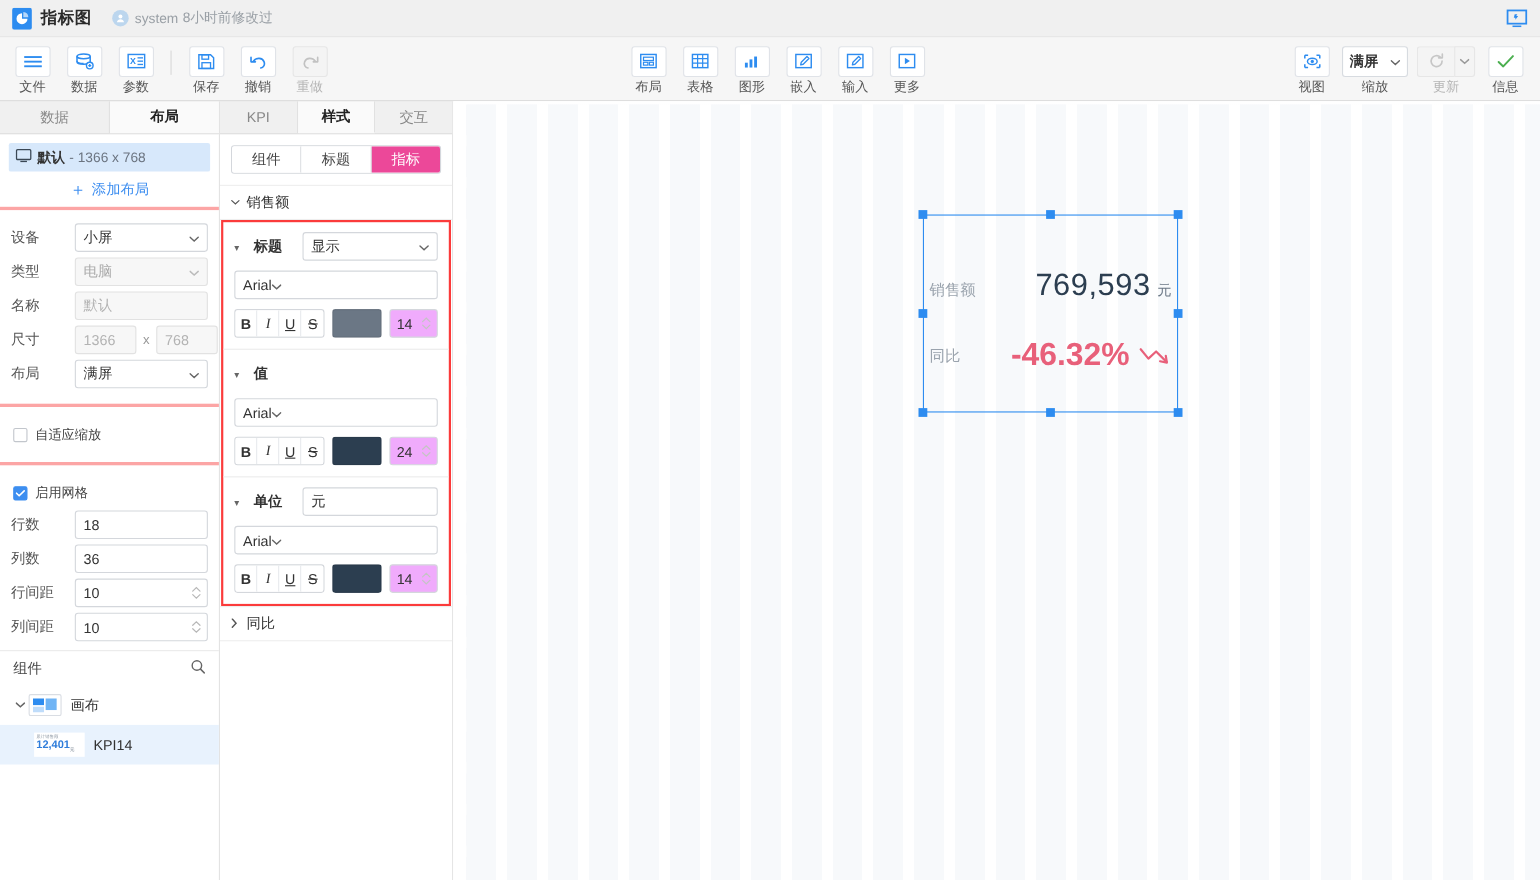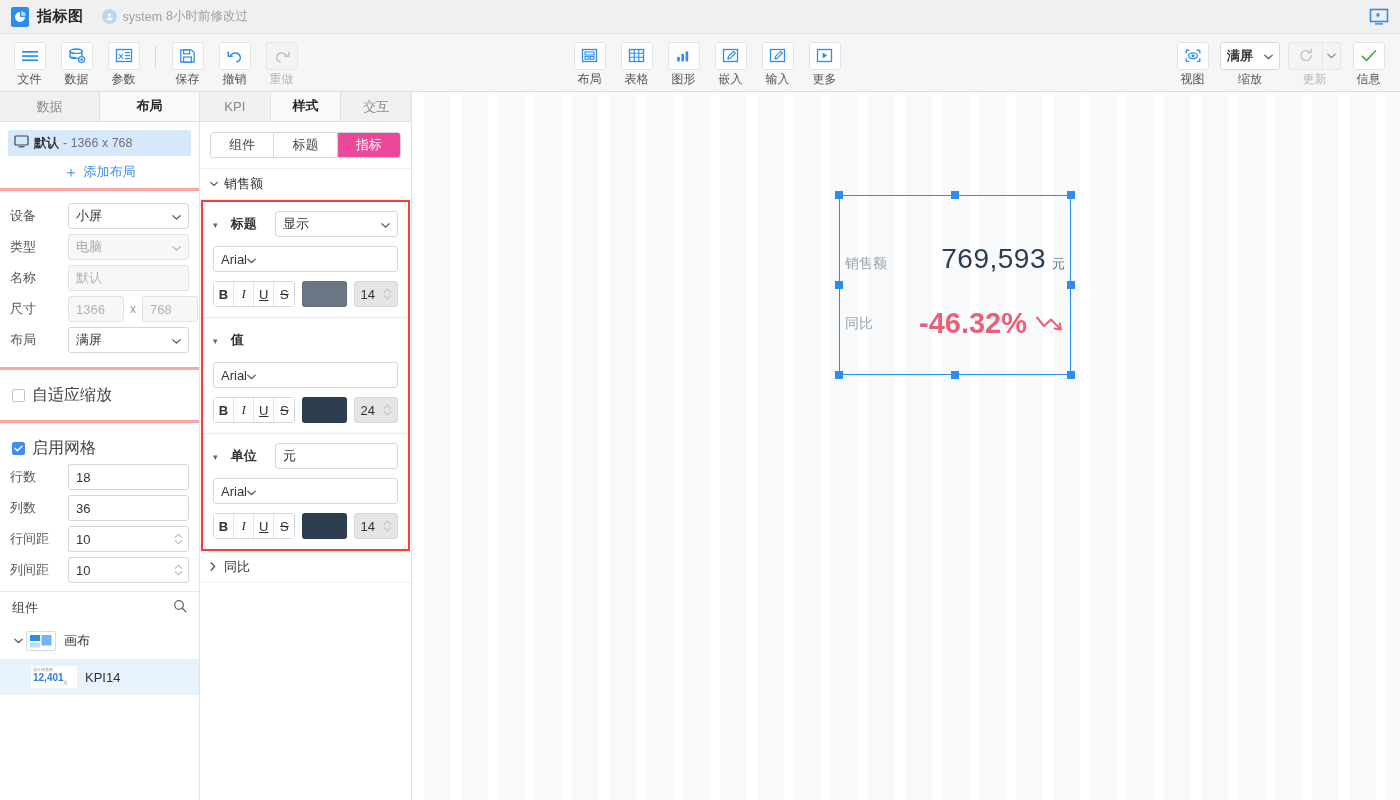--- a/index.html
+++ b/index.html
@@ -163,21 +163,21 @@
     position: absolute; right: 5px; top: 50%; transform: translateY(-50%);
     display: flex; flex-direction: column; line-height: 0;
   }
   .chk-row { display: flex; align-items: center; margin: 3px 12px; height: 24px; cursor: pointer; }
   .chk {
     width: 13px; height: 13px; border: 1px solid #c2c6cc; border-radius: 2px;
     background: #fff; margin-right: 7px; flex-shrink: 0;
     display: flex; align-items: center; justify-content: center;
   }
   .chk.on { background: #3d8ef0; border-color: #3d8ef0; }
-  .chk-label { font-size: 16px; color: #444; }
+  .chk-label { font-size: 12px; color: #444; }
 
   .comp-header {
     border-top: 1px solid #eaeaea;
     height: 32px; display: flex; align-items: center; justify-content: space-between;
     padding: 0 12px; font-size: 13px; color: #444;
   }
   .tree-row { display: flex; align-items: center; height: 36px; padding-left: 10px; cursor: pointer; font-size: 13px; }
   .tree-row.selected { background: #e8f2fd; border-left: 3px solid transparent; }
   .tree-row.child { padding-left: 28px; }
   .tw { width: 16px; display: flex; align-items: center; justify-content: center; }
@@ -240,21 +240,21 @@
   .bius { display: flex; border: 1px solid #d4d7dc; border-radius: 3px; overflow: hidden; height: 26px; }
   .bius div {
     width: 21px; display: flex; align-items: center; justify-content: center;
     font-size: 13px; color: #333; border-right: 1px solid #e2e4e8;
     cursor: pointer; background: #fff;
   }
   .bius div:last-child { border-right: none; }
   .swatch { width: 46px; height: 26px; border-radius: 3px; border: 1px solid rgba(0,0,0,.08); cursor: pointer; }
   .numbox {
     width: 46px; height: 26px; border: 1px solid #d4d7dc; border-radius: 3px;
-    background: #e5e5e5; font-size: 13px; color: #333;
+    background: #f0abfc; font-size: 13px; color: #333;
     display: flex; align-items: center; padding-left: 6px; position: relative; cursor: text;
   }
 
   
   .canvas-wrap { flex: 1; position: relative; background: #fff; overflow: hidden; }
   .grid {
     position: absolute; left: 12px; top: 3px; right: 0; bottom: 0;
     background-image:
       linear-gradient(to right, #f7f9fb 27px, transparent 27px),
       linear-gradient(to bottom, #f7f9fb 28px, transparent 28px);

